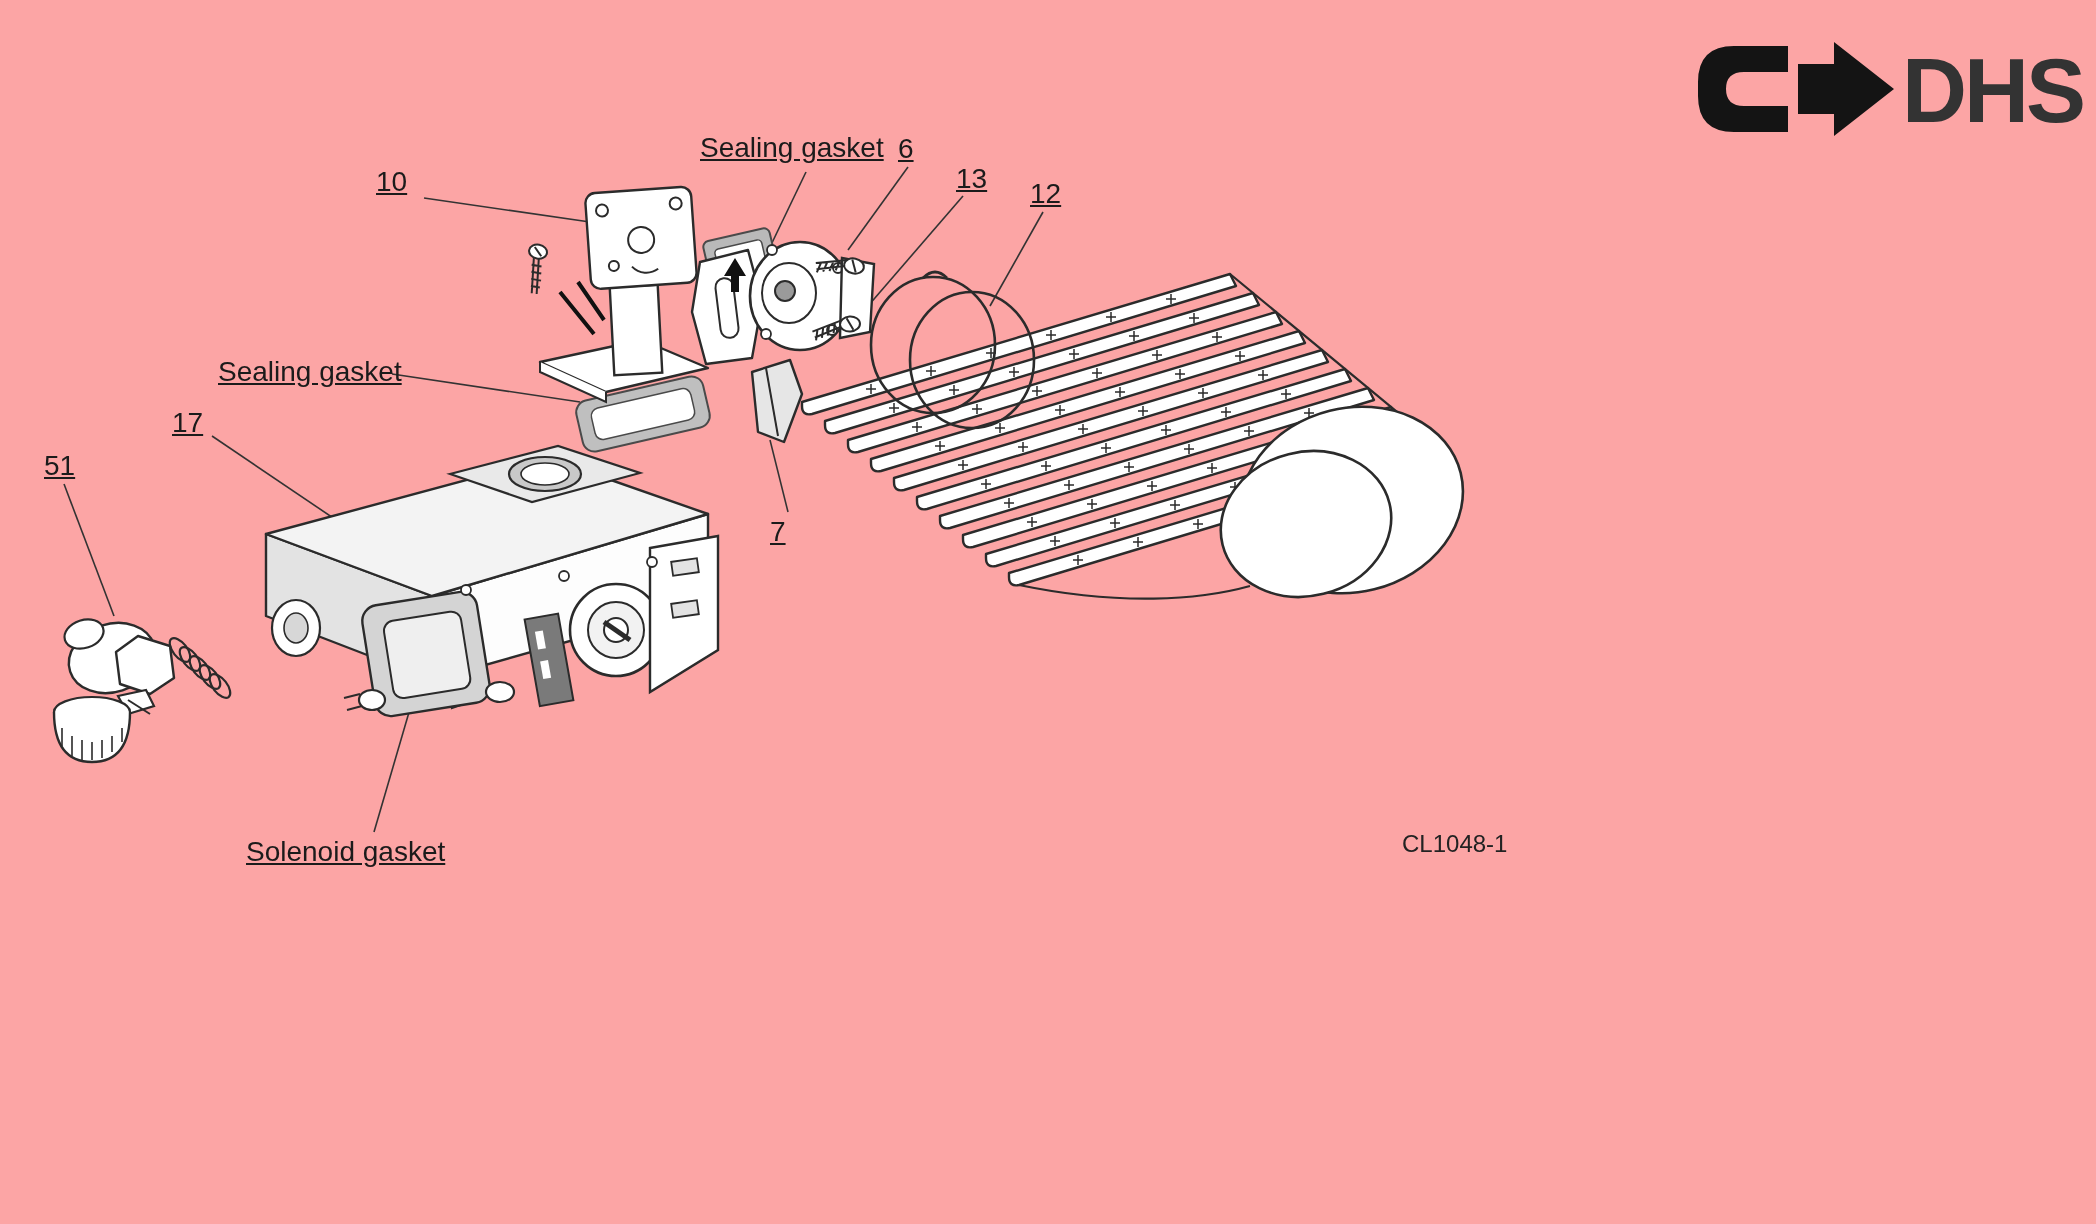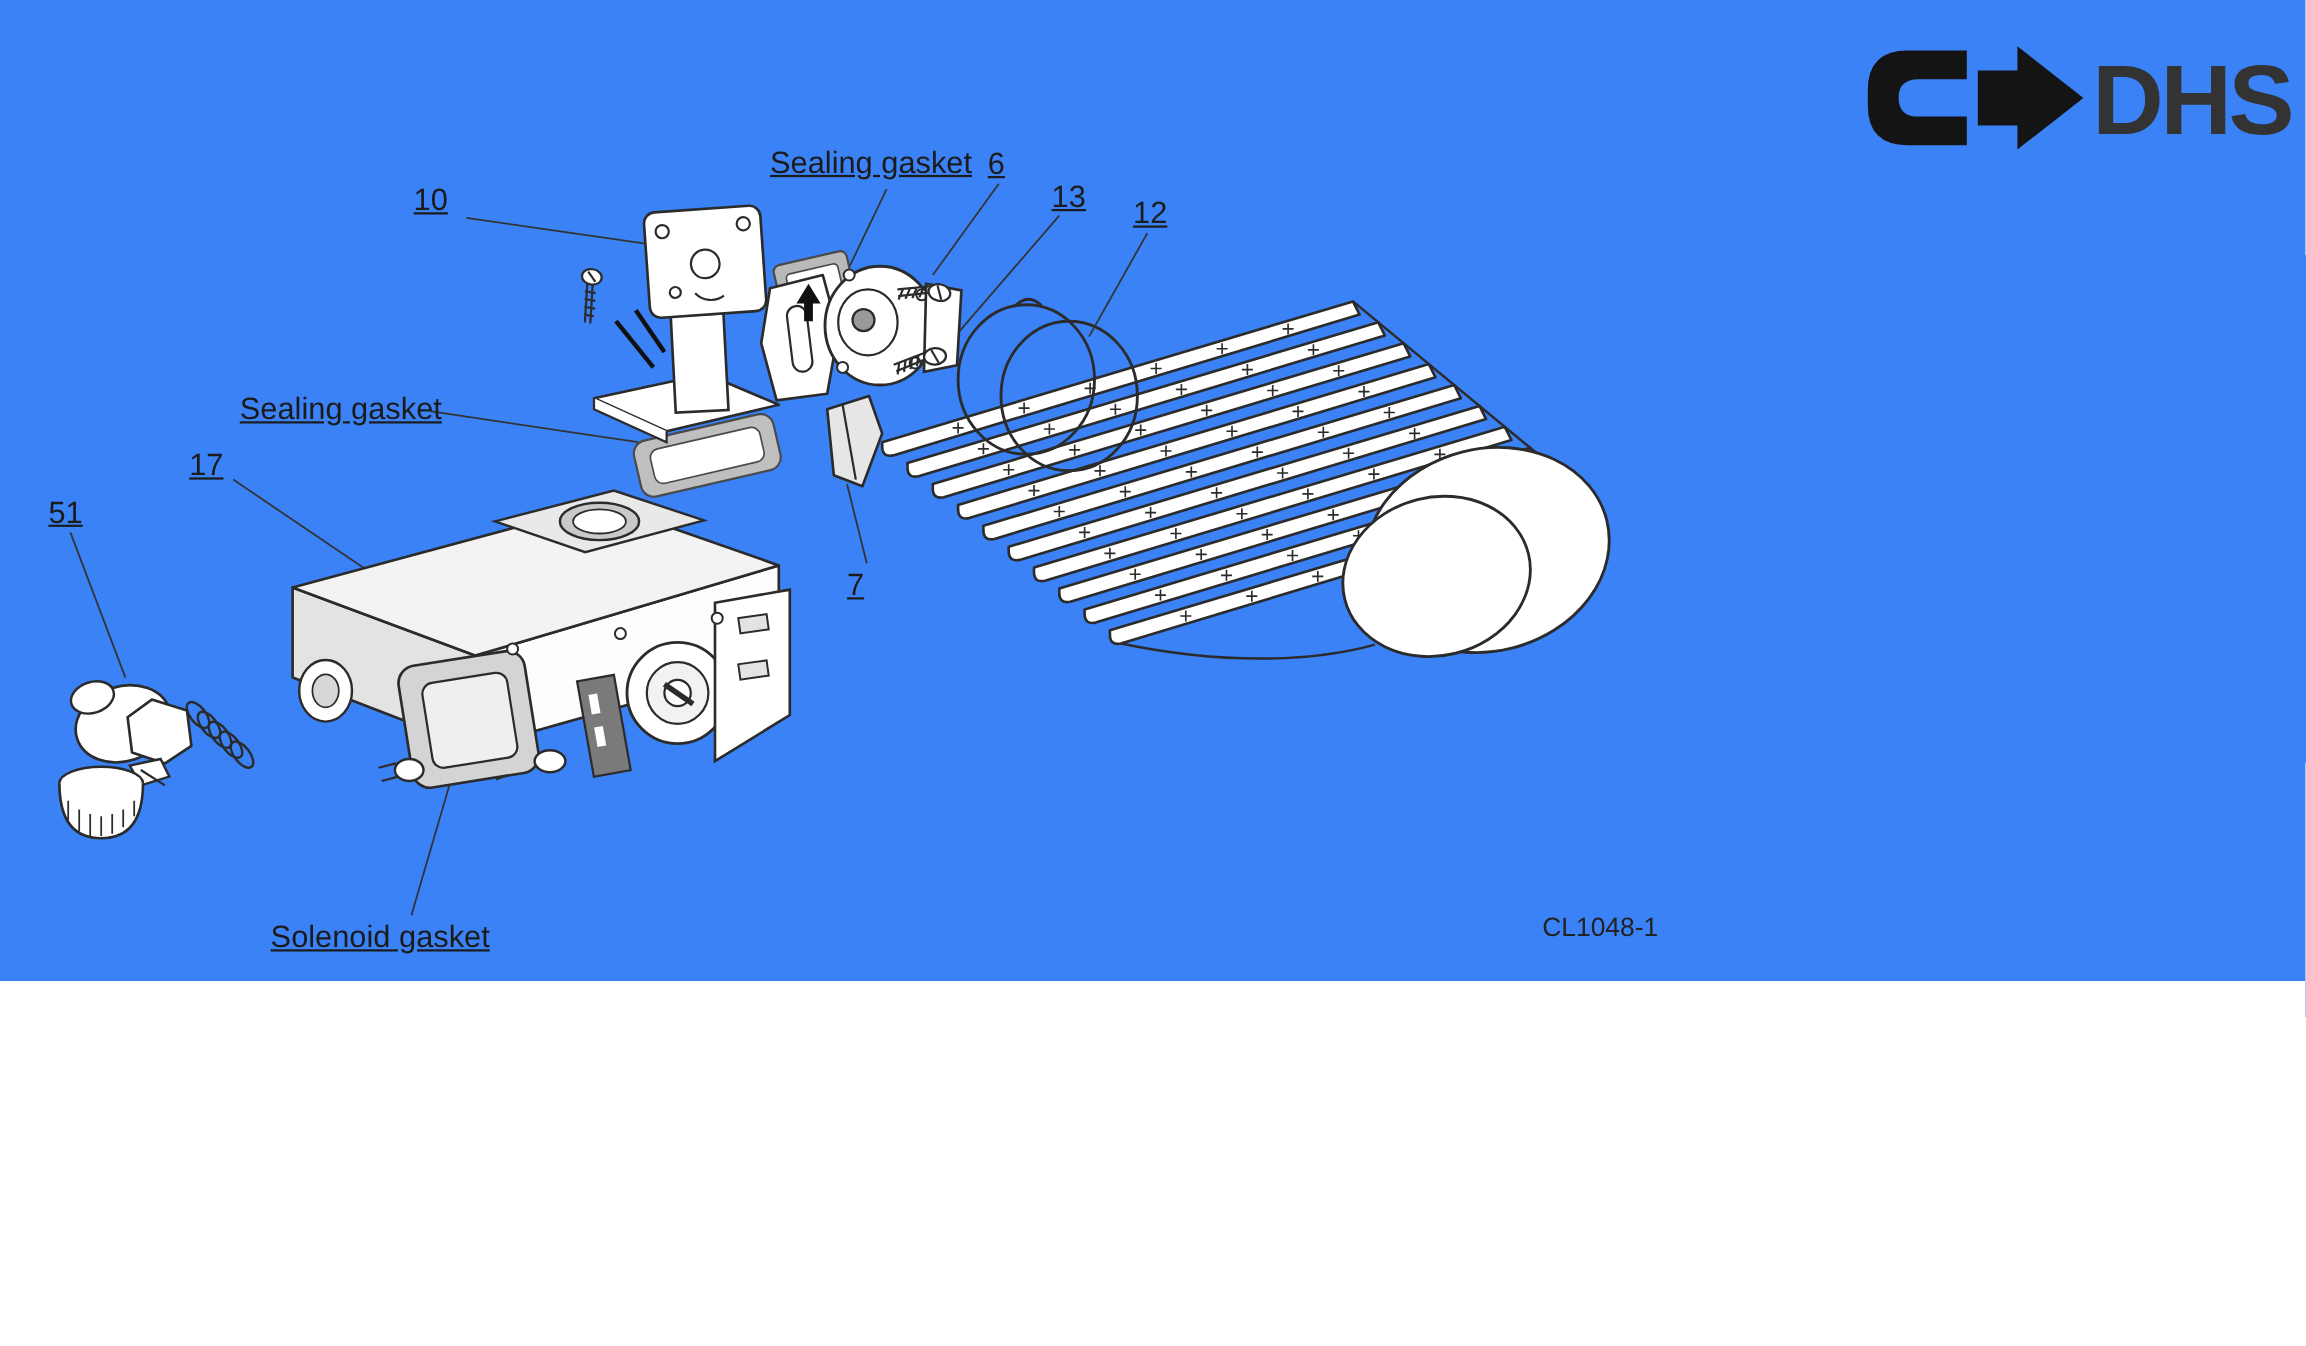--- a/index.html
+++ b/index.html
@@ -1,16 +1,16 @@
 <!DOCTYPE html>
 <html><head>
 <meta charset="utf-8">
 <style>
   html,body{margin:0;padding:0;background:#ffffff;}
-  .stage{position:relative;width:2096px;height:892px;background:#3b82f6;overflow:hidden;
+  .stage{position:relative;width:2096px;height:1224px;background:#fca5a5;overflow:hidden;
          font-family:"Liberation Sans",sans-serif;}
   .art{position:absolute;left:0;top:0;width:2096px;height:1224px;}
   .label{position:absolute;font-size:28px;color:#1b1b1b;white-space:nowrap;text-decoration:underline;}
   .ref{position:absolute;font-size:24px;color:#222;}
 </style>
 </head>
 <body>
 
 <div class="stage">
 

